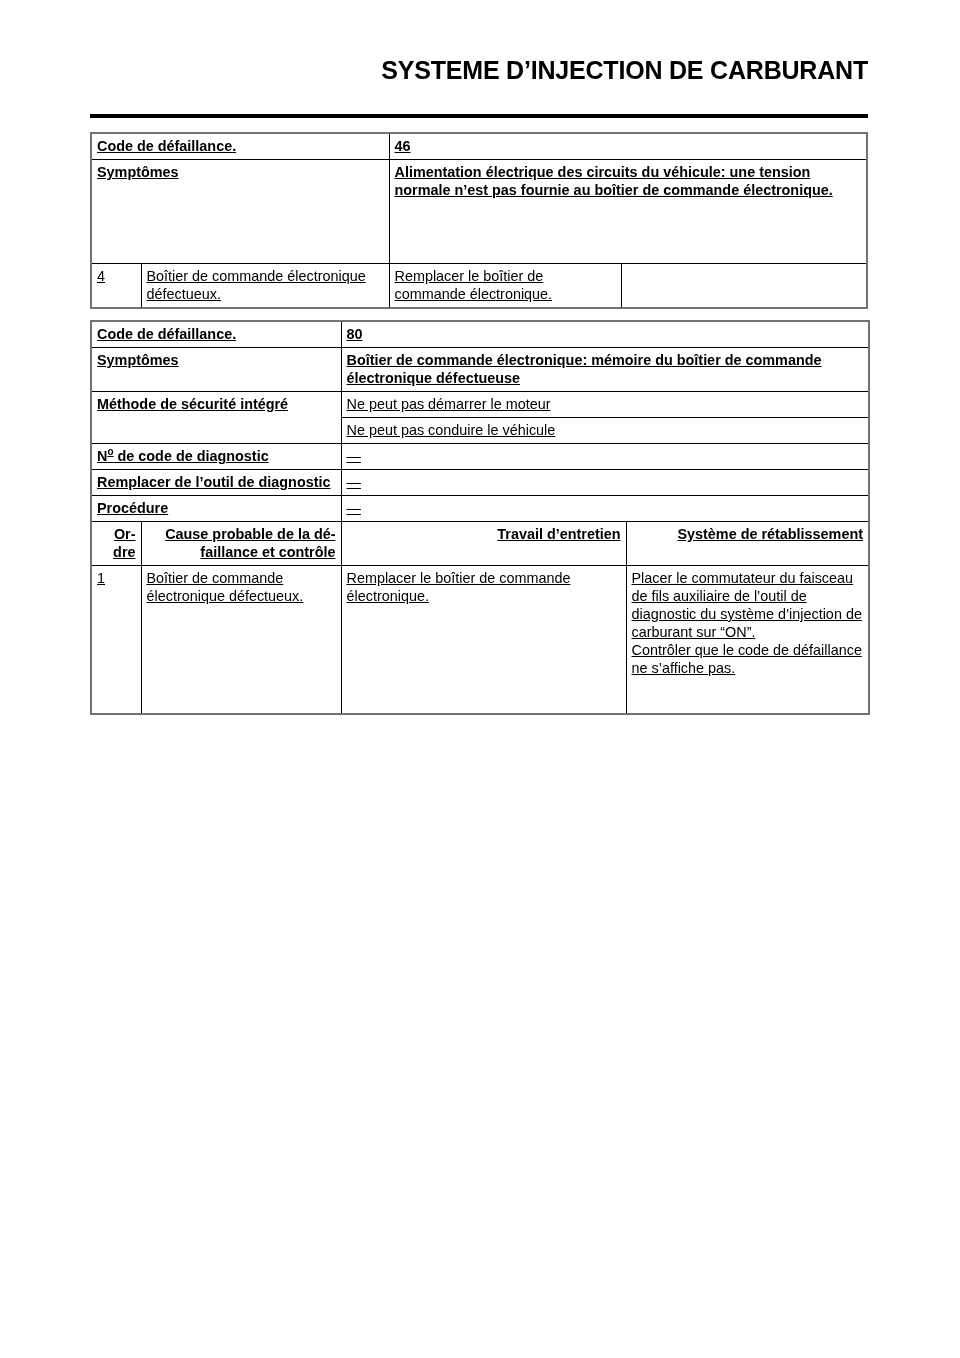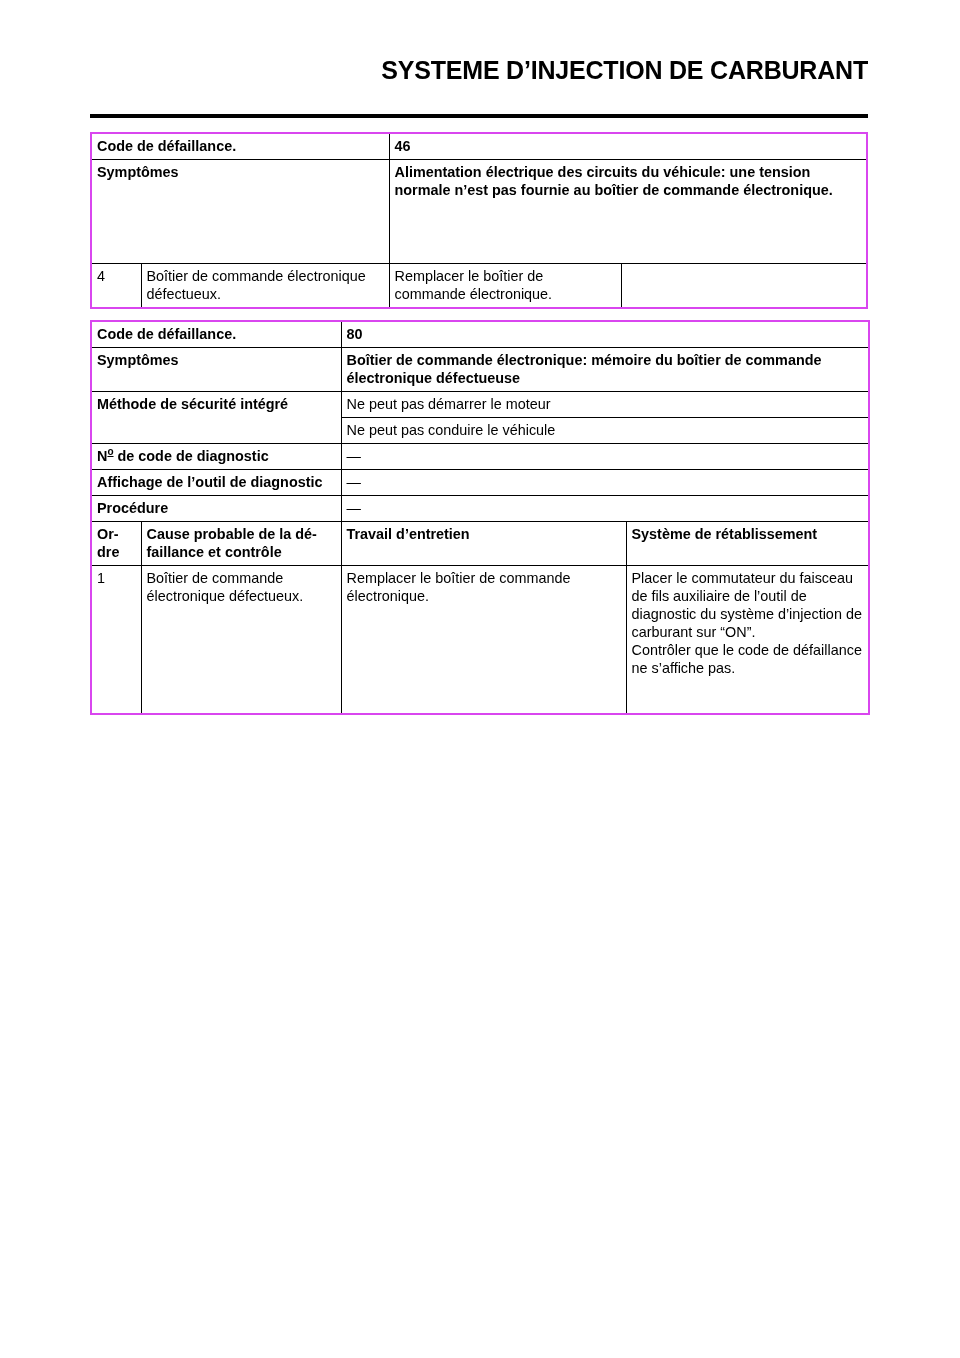--- a/index.html
+++ b/index.html
@@ -55,24 +55,25 @@
     font-size: 14.4px;
     line-height: 18px;
   }
   .doc-table td {
     border: 1px solid #000000;
     padding: 3px 5px 4px 5px;
     vertical-align: top;
     word-wrap: break-word;
   }
   .doc-table.outer {
-    border: 2px solid #d946ef;
+    border: 2px solid #737373;
+    text-decoration: underline;
   }
   .b { font-weight: bold; }
-  .center { text-align: left; }
+  .center { text-align: right; }
   .vmid { vertical-align: middle; margin-left: 32px; }
 
   
   .ord {
     font-size: 10px;
     vertical-align: super;
     text-decoration: underline;
     line-height: 0;
   }
 
@@ -152,21 +153,21 @@
         <td colspan="2">Ne peut pas démarrer le moteur</td>
       </tr>
       <tr>
         <td colspan="2">Ne peut pas conduire le véhicule</td>
       </tr>
       <tr>
         <td colspan="2" class="b"><span>N</span><span class="ord">o</span><span> de code de diagnostic</span></td>
         <td colspan="2">—</td>
       </tr>
       <tr>
-        <td colspan="2" class="b">Affichage de l’outil de diagnostic</td>
+        <td colspan="2" class="b">Remplacer de l’outil de diagnostic</td>
         <td colspan="2">—</td>
       </tr>
       <tr>
         <td colspan="2" class="b">Procédure</td>
         <td colspan="2">—</td>
       </tr>
       <tr>
         <td class="b center vmid">Or-<br>dre</td>
         <td class="b center vmid">Cause probable de la dé-<br>faillance et contrôle</td>
         <td class="b center vmid">Travail d’entretien</td>

